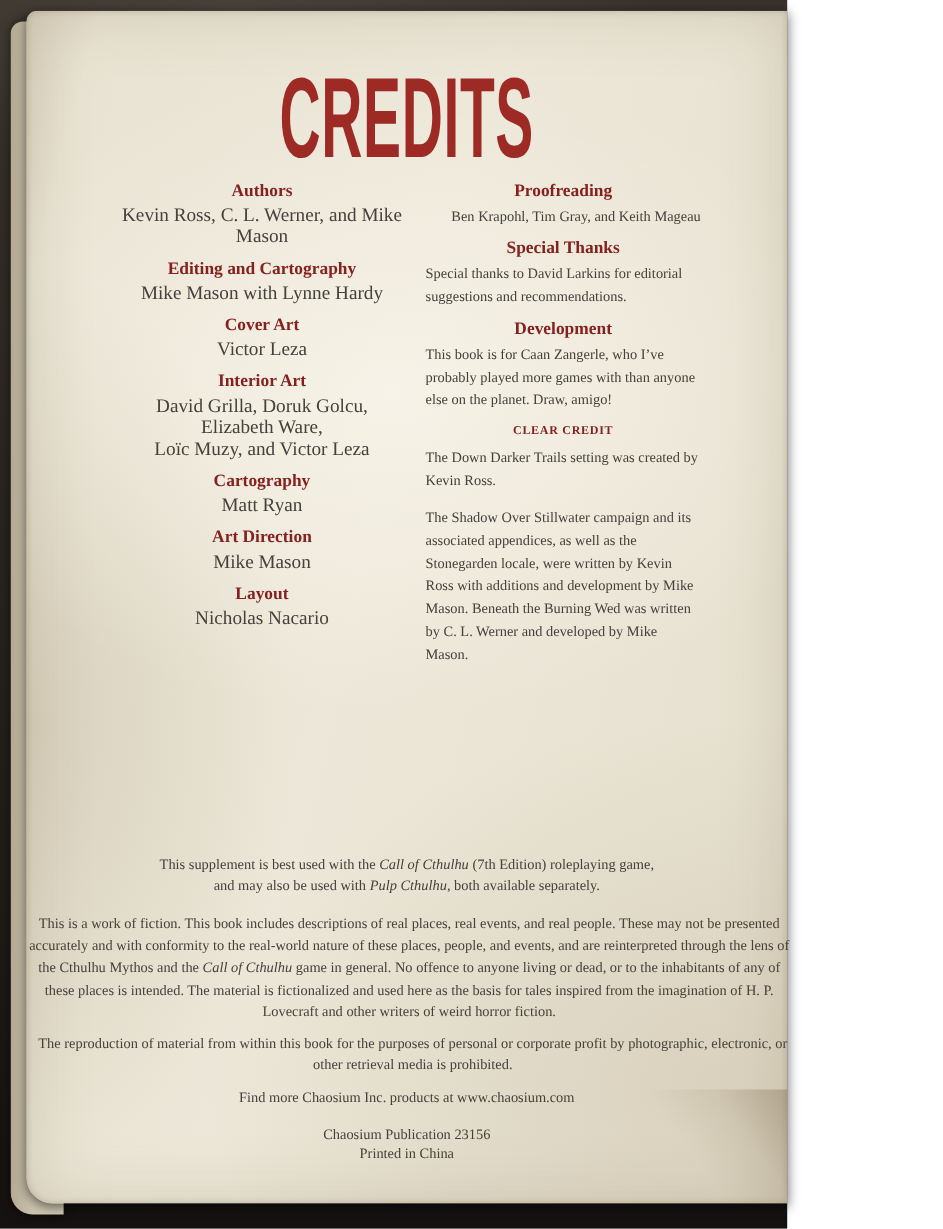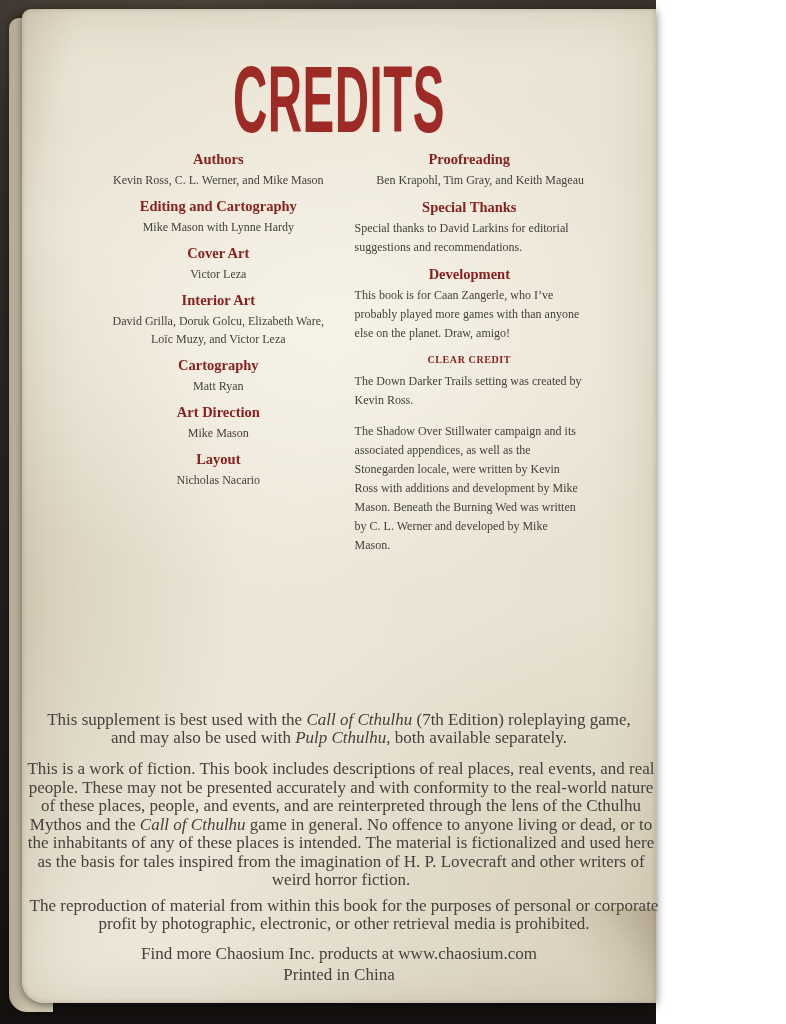--- a/index.html
+++ b/index.html
@@ -81,29 +81,29 @@
     font-size: 14.5px;
     line-height: 18px;
     font-weight: 700;
     color: var(--heading-red, #872120);
     text-align: center;
   }
   section h2.caps {
     font-size: 10px;
     letter-spacing: 0.6px;
   }
-  .names span { display: block; font-size: 12px; line-height: 18px; }
+  .names span { display: block; font-size: 16px; line-height: 18px; }
   .col-right p { margin: 0; font-size: 12px; line-height: 19px; }
   .col-right p.center { text-align: right; }
   .col-right p.para2 { margin-top: 12px; }
   
   .footer {
     margin-top: 148px;
     text-align: center;
-    font-size: 17px;
+    font-size: 12px;
     color: var(--body-text, #45413c);
   }
   .footer .usage { line-height: 18px; }
   .footer .fiction {
     width: 638px;
     margin: 13px auto 0;
     line-height: 18.5px;
   }
   .footer .repro {
     width: 644px;
@@ -199,17 +199,18 @@
     </div>
 
     <div class="footer">
       <div class="usage">
         <div><span>This supplement is best used with the </span><i>Call of Cthulhu</i><span> (7th Edition) roleplaying game,</span></div>
         <div><span>and may also be used with </span><i>Pulp Cthulhu</i><span>, both available separately.</span></div>
       </div>
       <div class="fiction"><span>This is a work of fiction. This book includes descriptions of real places, real events, and real people. These may not be presented accurately and with conformity to the real-world nature of these places, people, and events, and are reinterpreted through the lens of the Cthulhu Mythos and the </span><i>Call of Cthulhu</i><span> game in general. No offence to anyone living or dead, or to the inhabitants of any of these places is intended. The material is fictionalized and used here as the basis for tales inspired from the imagination of H. P. Lovecraft and other writers of weird horror fiction.</span></div>
       <div class="repro">The reproduction of material from within this book for the purposes of personal or corporate profit by photographic, electronic, or other retrieval media is prohibited.</div>
       <div class="find">Find more Chaosium Inc. products at www.chaosium.com</div>
+      <div class="pub">Chaosium Publication 23156</div>
       <div class="printed">Printed in China</div>
     </div>
 
   </div>
 </div>
 
 </body></html>

